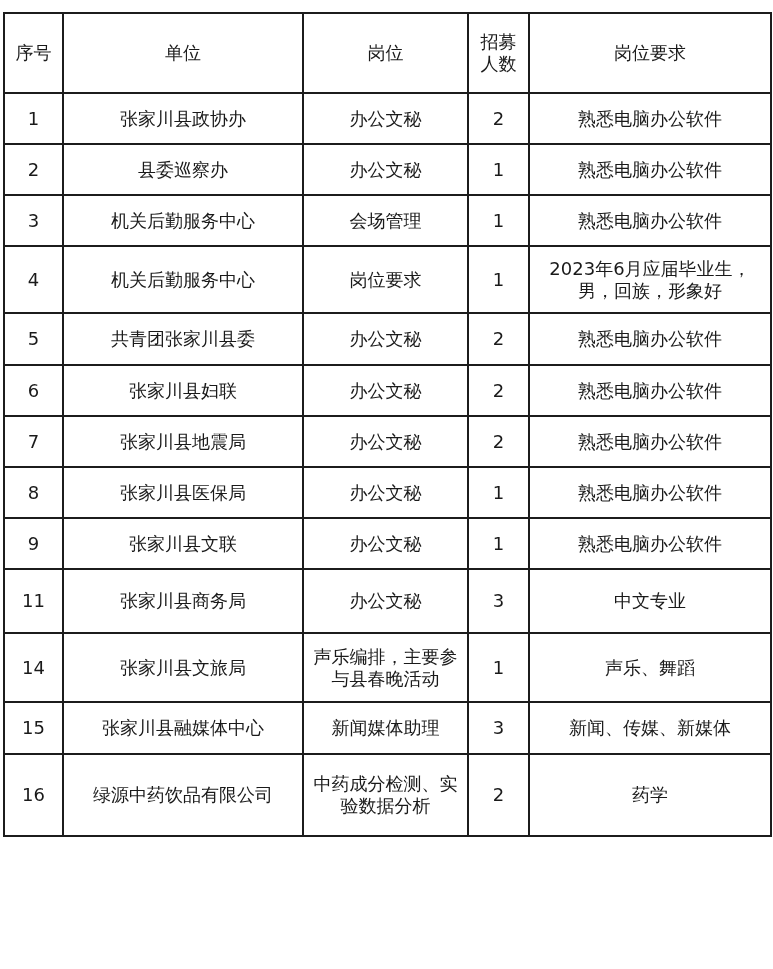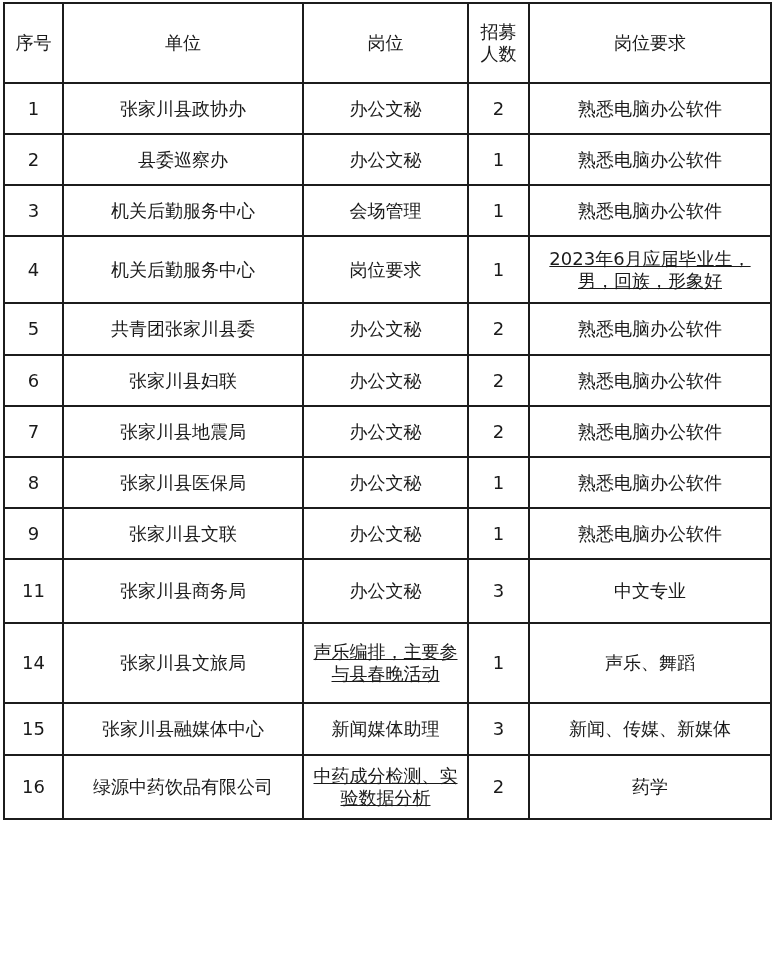--- a/index.html
+++ b/index.html
@@ -1,39 +1,39 @@
 <!DOCTYPE html>
 <html><head>
   <meta charset="utf-8">
   <style>
     html, body { margin: 0; padding: 0; background: #ffffff; }
     body { width: 773px; height: 969px; overflow: hidden; position: relative; font-family: "DejaVu Sans", "Liberation Sans", sans-serif; color: #1a1a1a; }
     table.recruit {
-      position: absolute; left: 3px; top: 2px;
+      position: absolute; left: 3px; top: 12px;
       width: 767px;
       border-collapse: collapse;
       table-layout: fixed;
     }
     table.recruit td, table.recruit th {
       border: 2px solid #1c1c1c;
       text-align: center;
       vertical-align: middle;
       font-weight: normal;
       font-size: 18px;
       line-height: 22px;
       padding: 0 2px;
       overflow: hidden;
     }
     table.recruit th { font-size: 18px; }
     col.c-no { width: 59px; }
     col.c-unit { width: 240px; }
     col.c-post { width: 165px; }
     col.c-count { width: 61px; }
     col.c-req { width: 242px; }
-    .wrap { white-space: normal; word-break: break-all; text-decoration: underline; }
+    .wrap { white-space: normal; word-break: break-all; }
   </style>
 </head>
 <body>
 
 <table class="recruit">
   <colgroup>
     <col class="c-no">
       <col class="c-unit">
       <col class="c-post">
       <col class="c-count">
@@ -112,35 +112,35 @@
       <td>1</td>
       <td>熟悉电脑办公软件</td>
     </tr>
     <tr style="height:64px">
       <td>11</td>
       <td>张家川县商务局</td>
       <td>办公文秘</td>
       <td>3</td>
       <td>中文专业</td>
     </tr>
-    <tr style="height:80px">
+    <tr style="height:69px">
       <td>14</td>
       <td>张家川县文旅局</td>
       <td class="wrap">声乐编排，主要参与县春晚活动</td>
       <td>1</td>
       <td>声乐、舞蹈</td>
     </tr>
     <tr style="height:52px">
       <td>15</td>
       <td>张家川县融媒体中心</td>
       <td>新闻媒体助理</td>
       <td>3</td>
       <td>新闻、传媒、新媒体</td>
     </tr>
-    <tr style="height:64px">
+    <tr style="height:82px">
       <td>16</td>
       <td>绿源中药饮品有限公司</td>
       <td class="wrap">中药成分检测、实验数据分析</td>
       <td>2</td>
       <td>药学</td>
     </tr>
   </tbody>
 </table>
 
 </body></html>

